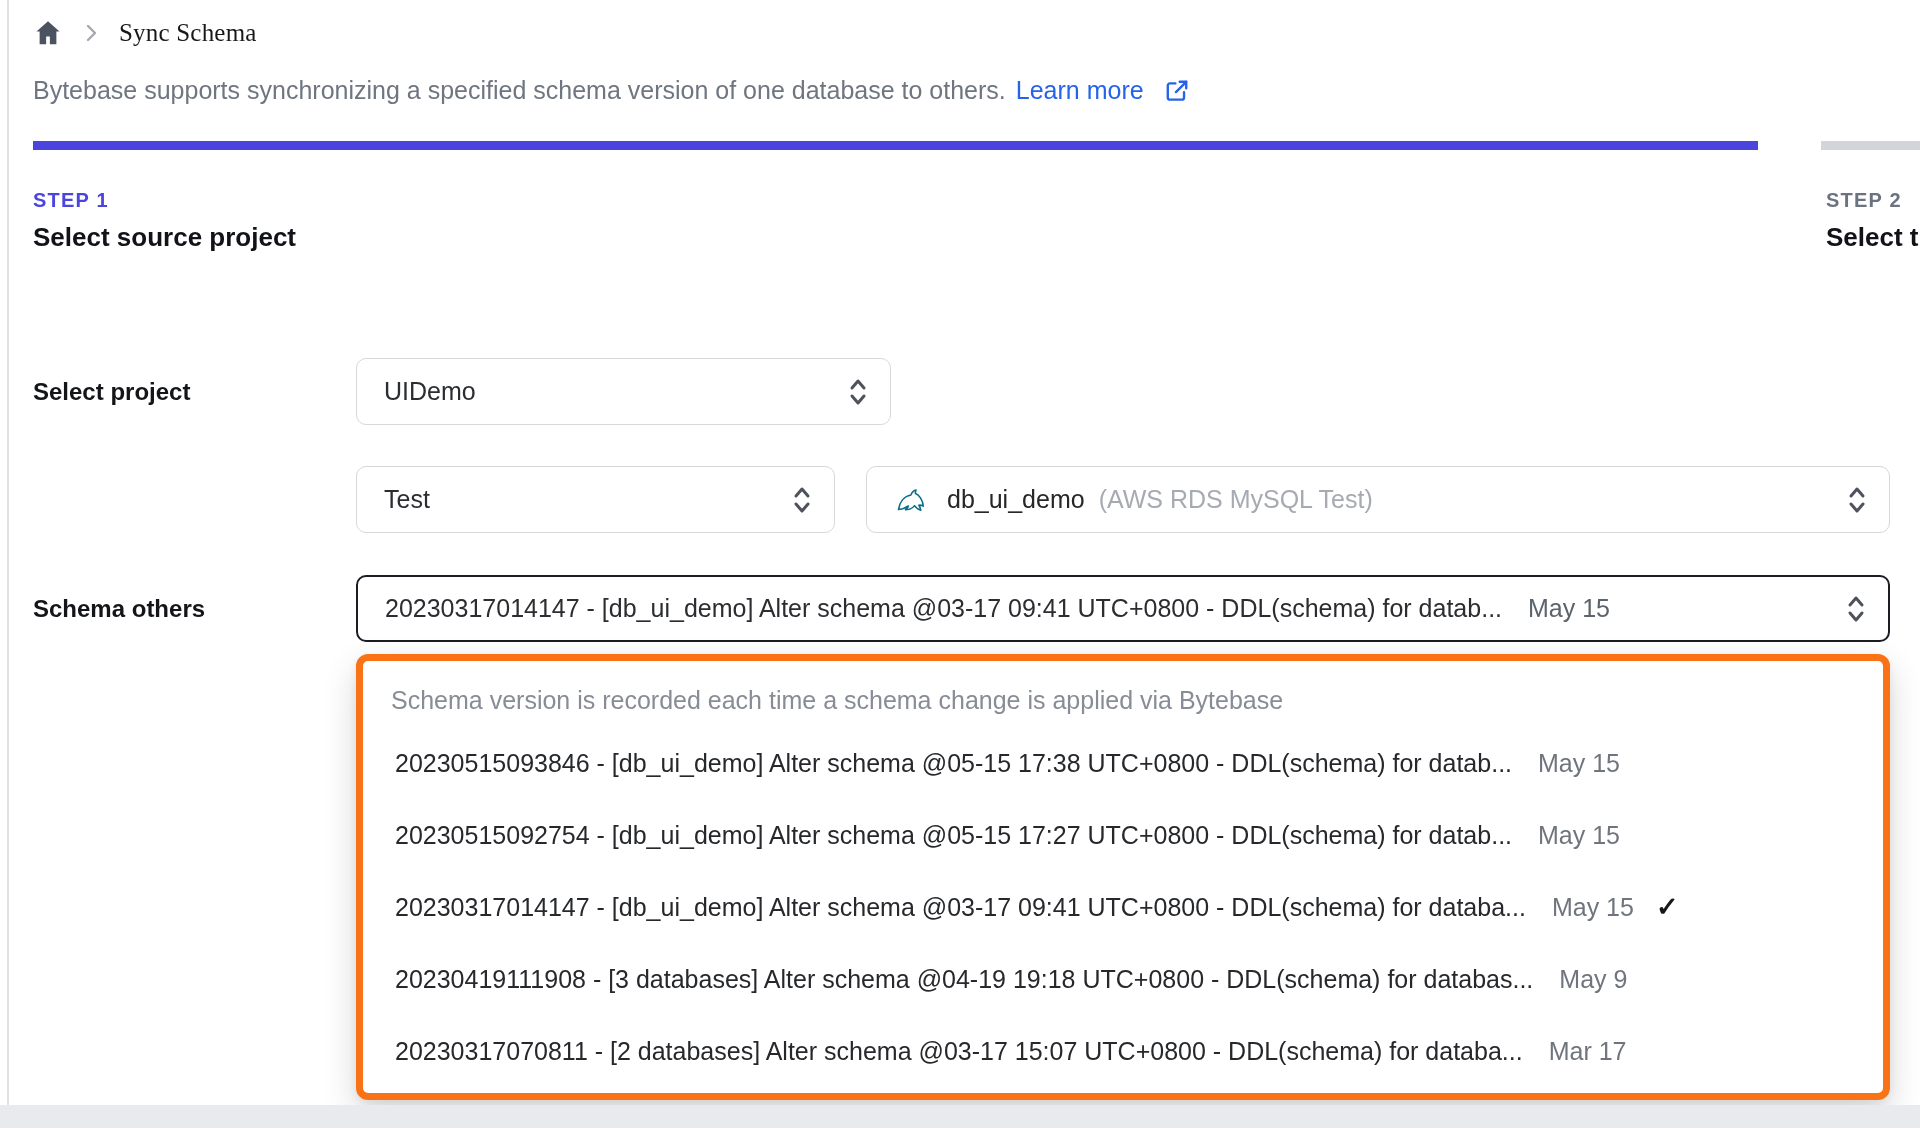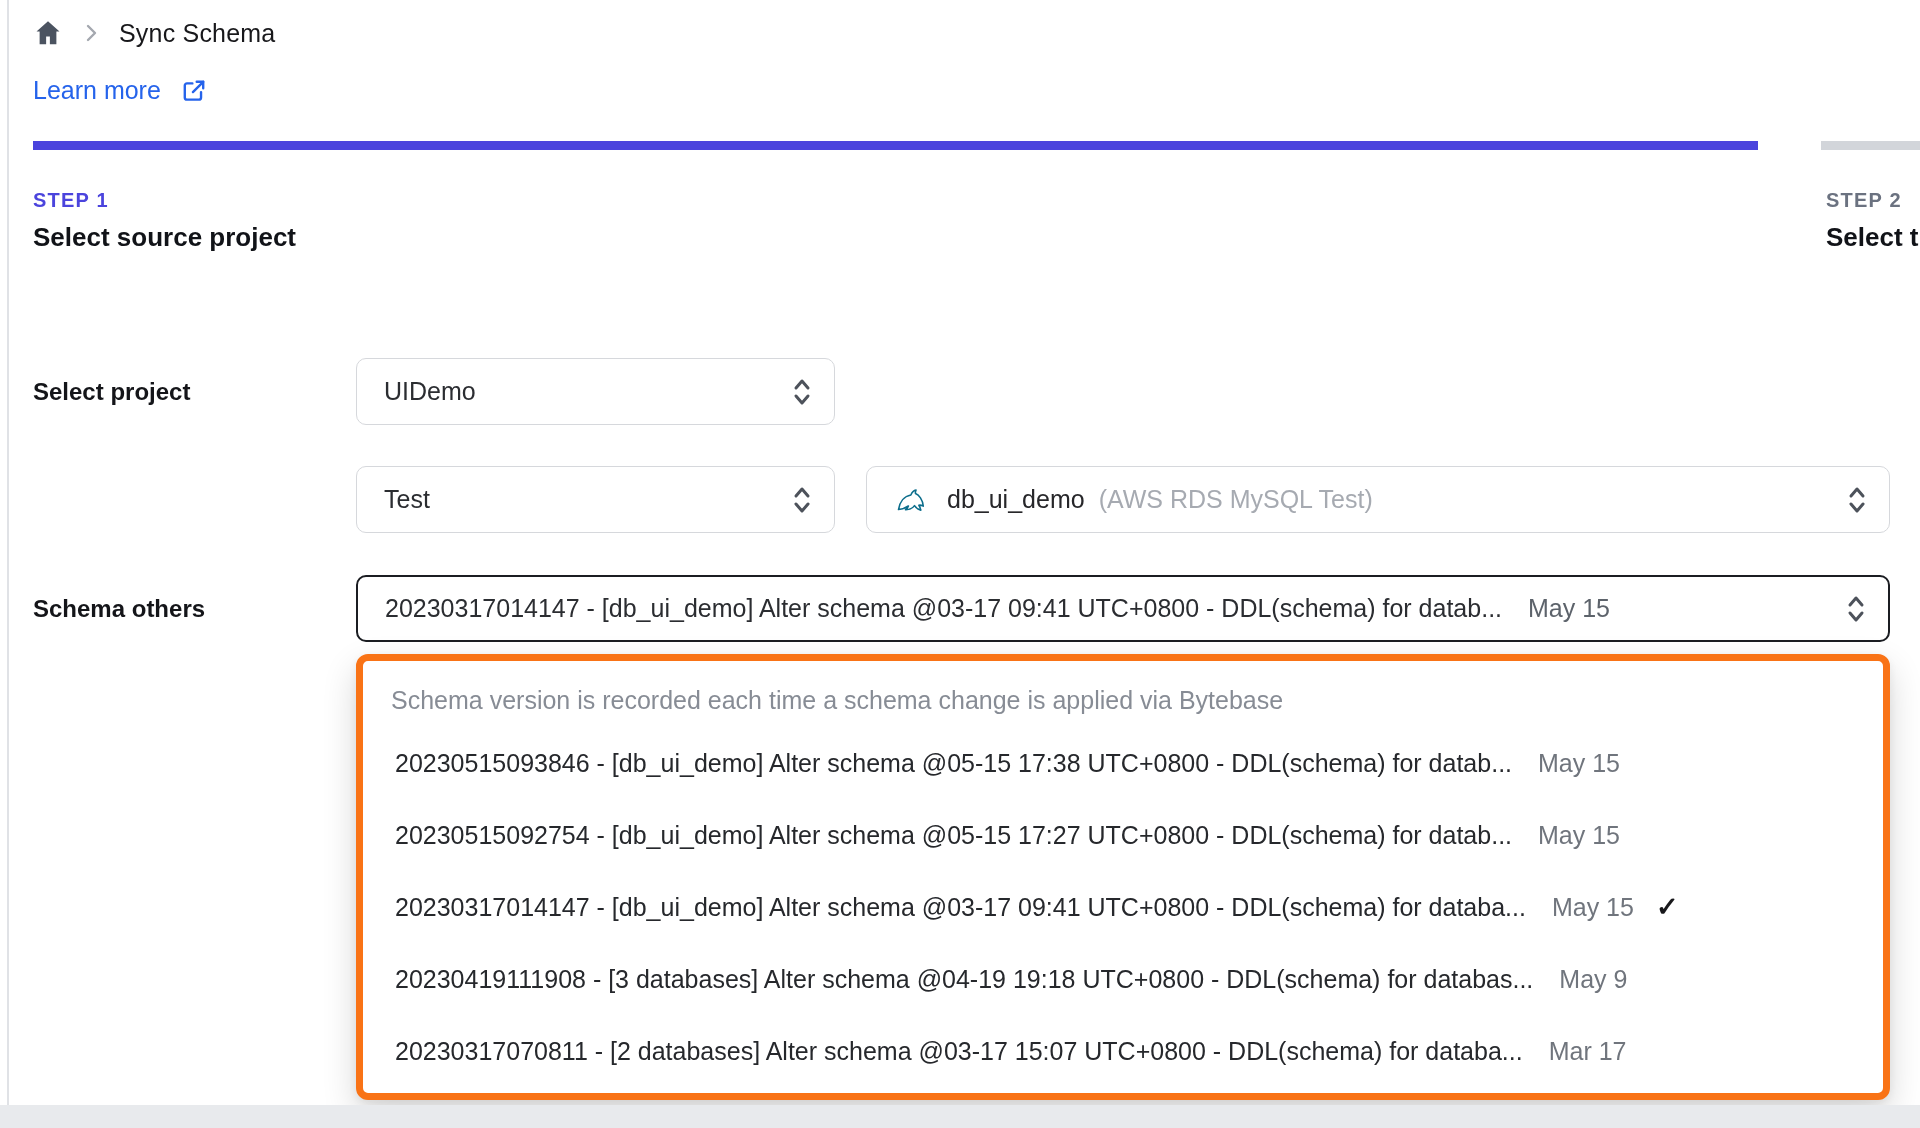--- a/index.html
+++ b/index.html
@@ -5,21 +5,21 @@
   * { margin:0; padding:0; box-sizing:border-box; }
   html,body { width:1920px; height:1128px; background:#ffffff; overflow:hidden;
               font-family:"Liberation Sans", sans-serif; }
   .page { position:relative; width:1920px; height:1128px; background:#fff; overflow:hidden; }
 
   .left-divider { position:absolute; left:7px; top:0; width:2px; height:1128px; background:#e0e2e6; }
 
   
   .breadcrumb { position:absolute; left:33px; top:18px; display:flex; align-items:center; gap:16px; }
   .home-btn { display:flex; align-items:center; cursor:pointer; }
-  .crumb-title { font-size:25px; color:#18181b; font-weight:500; letter-spacing:.2px; }
+  .crumb-title { font-size:25px; color:#18181b; font-weight:500; letter-spacing:.2px;font-family:Liberation Serif, serif; }
 
   
   .intro { position:absolute; left:33px; top:76px; font-size:25px; color:#6f7680; display:flex; align-items:center; gap:10px; white-space:nowrap; }
   .learn-more { color:var(--link_blue); display:inline-flex; align-items:center; gap:20px; cursor:pointer; }
 
   
   .bar { position:absolute; top:141px; height:9px; }
   .bar.active { left:33px; width:1725px; background:var(--accent_indigo); }
   .bar.inactive { left:1821px; width:99px; background:var(--progress_inactive); }
 
@@ -32,21 +32,21 @@
   .step2 .step-title { left:1826px; }
 
   
   .field-label { position:absolute; left:33px; height:67px; line-height:67px; font-size:24px; font-weight:600; color:#141519; white-space:nowrap; }
   .sel { position:absolute; height:67px; background:#fff; border:1.5px solid #d6d8dc; border-radius:10px;
          display:flex; align-items:center; padding:0 20px 0 27px; cursor:pointer; white-space:nowrap; overflow:hidden; }
   .sel .chev { margin-left:auto; flex:none; display:flex; align-items:center; }
   .sel-value { font-size:25px; color:#2b2d31; }
 
   .row1 { top:358px; } .row2 { top:466px; } .row3 { top:575px; }
-  .sel-project { left:356px; top:358px; width:479px; }
+  .sel-project { left:356px; top:358px; width:535px; }
   .sel-env     { left:356px; top:466px; width:479px; }
   .sel-db      { left:866px; top:466px; width:1024px;justify-content:space-between; }
   .sel-db .db-name { font-size:25px; color:#27272a; margin-left:17px; }
   .sel-db .db-detail { font-size:25px; color:#a6aab1; margin-left:14px; }
   .sel-version { left:356px; top:575px; width:1534px; border:2.5px solid var(--focus_border); }
   .sel-version .sel-value { overflow:hidden; text-overflow:clip; }
   .sel-version .sv-date { font-size:25px; color:#5d636b; margin-left:26px; flex:none; }
 
   
   .panel { position:absolute; left:356px; top:654px; width:1534px; height:446px; background:#fff;
@@ -77,20 +77,21 @@
     </span>
     <span>
       <svg width="24" height="24" viewBox="0 0 24 24">
           <polyline points="9,5 16,12 9,19" fill="none" stroke="#a4a8af" stroke-width="2.4" stroke-linecap="round" stroke-linejoin="round"></polyline>
         </svg>
     </span>
     <span class="crumb-title">Sync Schema</span>
   </div>
 
   <div class="intro">
+    <span>Bytebase supports synchronizing a specified schema version of one database to others.</span>
     <span class="learn-more">
       <span>Learn more</span>
       <svg width="26" height="26" viewBox="0 0 24 24" fill="none" stroke="#2563eb" stroke-width="2.2" stroke-linecap="round" stroke-linejoin="round">
           <path d="M18.5 13v5a2 2 0 0 1-2 2h-11a2 2 0 0 1-2-2v-11a2 2 0 0 1 2-2h5"></path>
           <polyline points="14.5,3.5 20.5,3.5 20.5,9.5"></polyline>
           <line x1="11" y1="13" x2="20.5" y2="3.5"></line>
         </svg>
     </span>
   </div>
 

